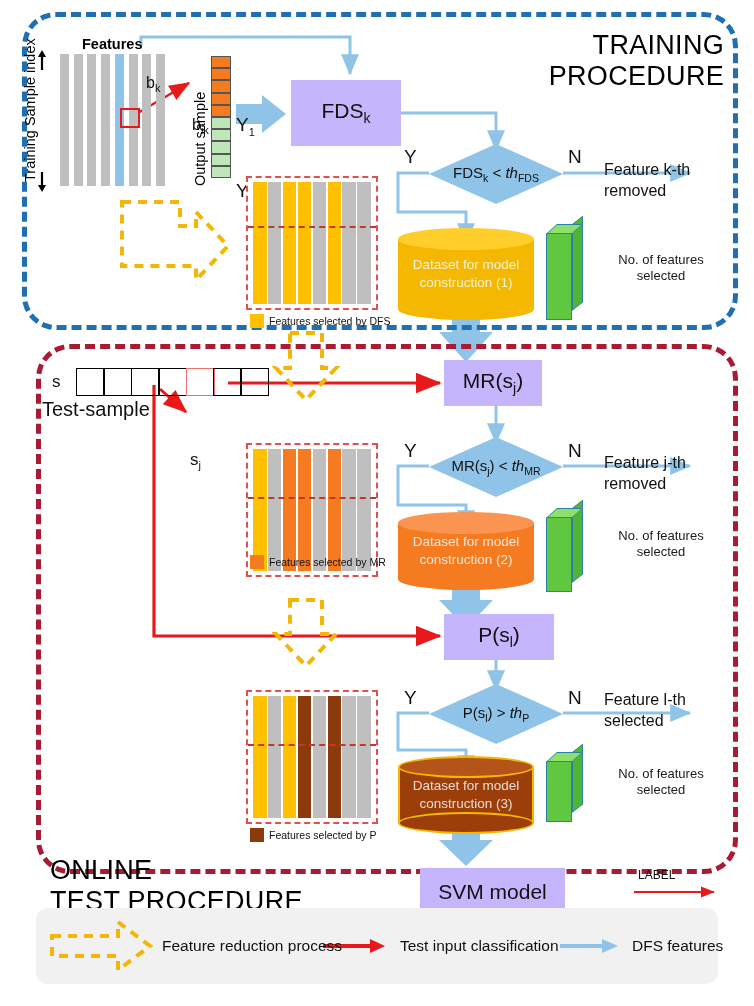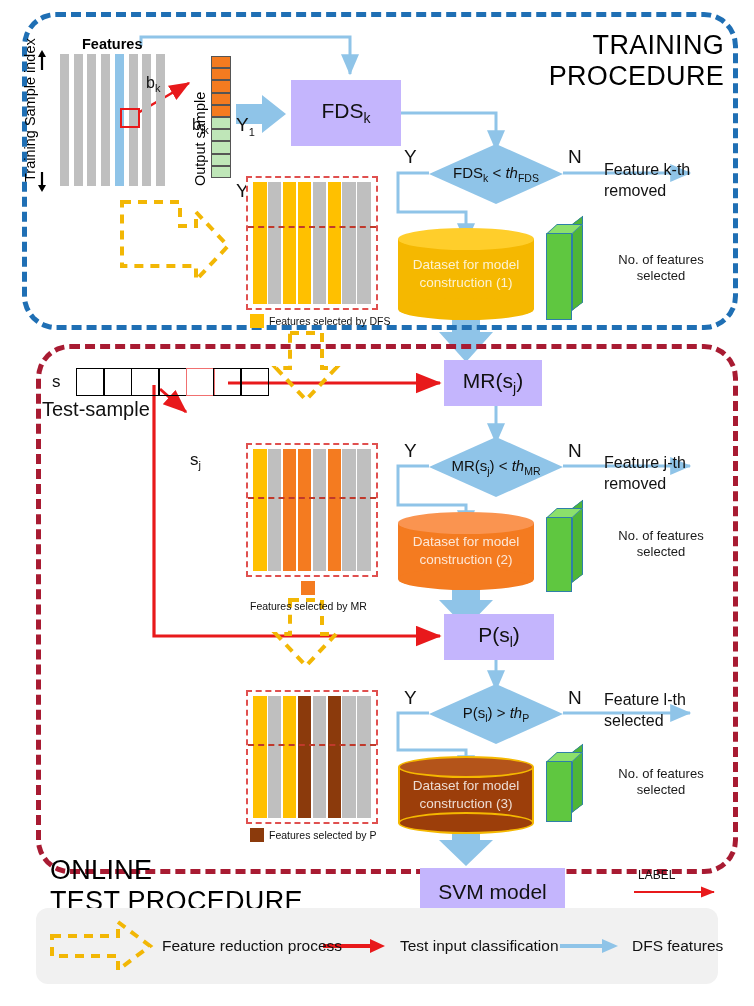--- a/index.html
+++ b/index.html
@@ -409,21 +409,21 @@
       <div class="bar" style="background:#BFBFBF"></div>
       <div class="bar" style="background:#F47B20"></div>
       <div class="bar" style="background:#F47B20"></div>
       <div class="bar" style="background:#BFBFBF"></div>
       <div class="bar" style="background:#F47B20"></div>
       <div class="bar" style="background:#BFBFBF"></div>
       <div class="bar" style="background:#BFBFBF"></div>
     </div>
     <div class="midline" style="top:52px;"></div>
   </div>
-  <div class="abs legend-row" style="left:250px; top:581px;flex-direction:column;">
+  <div class="abs legend-row" style="left:250px; top:555px;">
     <div class="legend-sw" style="background:#F47B20"></div>
     <div class="legend-txt">Features selected by MR</div>
   </div>
 
   <div class="abs diamond-wrap" style="left:429px; top:684px; width:134px; height:60px;">
     <div class="diamond">
       <span class="diamond-label"><span>P(s</span><sub>l</sub><span>)</span><span> &gt; </span><i>th</i><sub>P</sub></span>
     </div>
   </div>
 

